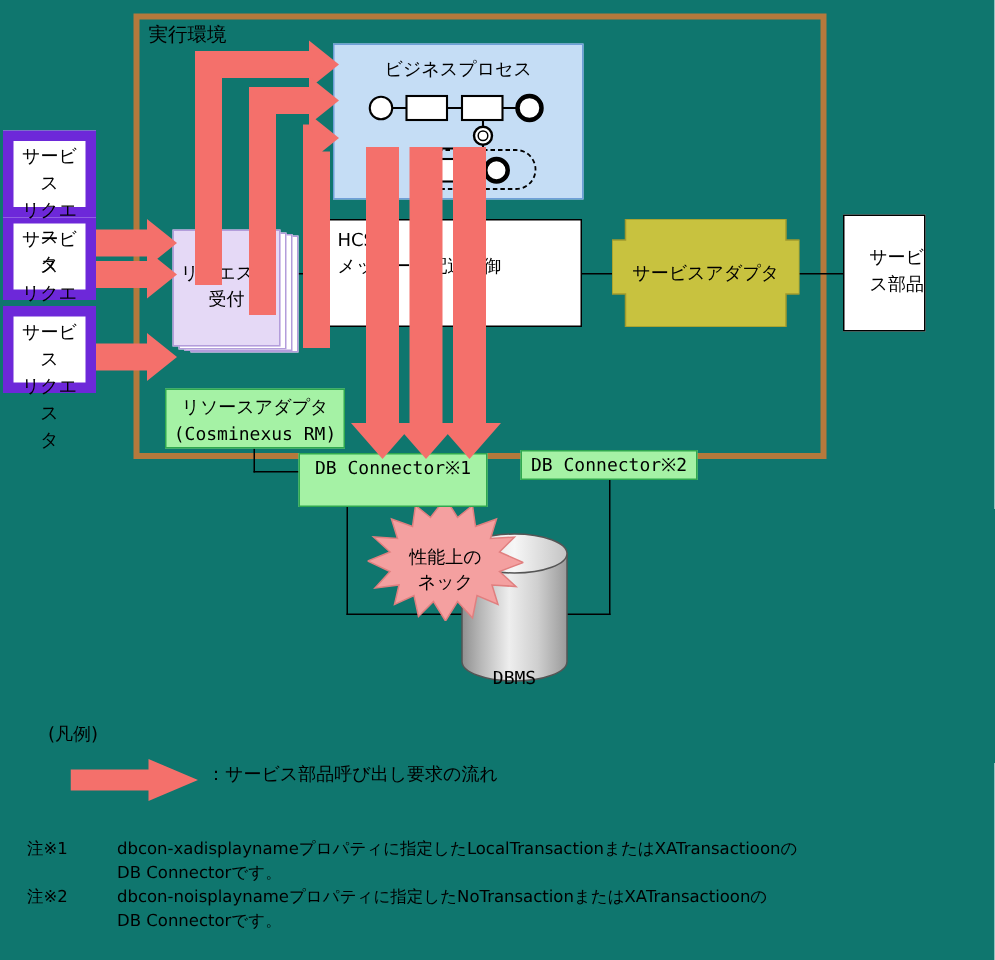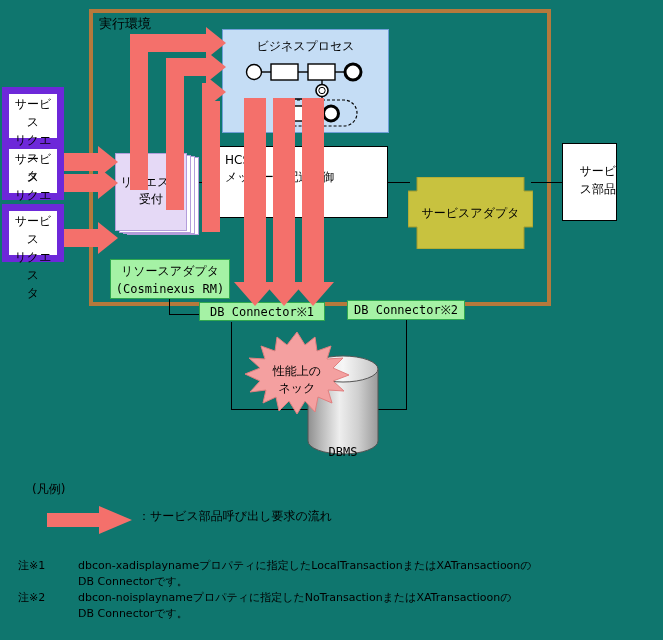--- a/index.html
+++ b/index.html
@@ -100,21 +100,20 @@
     padding: 5px 0 0 6px;
     z-index: 4;
   }
   #hcsc span { display: block; }
 
   
   #svc-adapter {
     left: 408px; top: 146px;
     width: 125px; height: 84px;
     z-index: 4;
-    margin-top: 31px;
   }
   #svc-adapter-label {
     position: absolute;
     left: 0; right: 0; top: 28px;
     text-align: center;
     font-size: 12px;
   }
 
   
   #svc-component {
@@ -145,21 +144,21 @@
   }
   #res-adapter {
     left: 110px; top: 259px;
     width: 120px; height: 40px;
     line-height: 18px;
     padding-top: 2px;
   }
   #res-adapter span { display: block; }
   #db-conn-1 {
     left: 199px; top: 302px;
-    width: 126px; height: 19px;
+    width: 126px; height: 36px;
     line-height: 18px;
   }
   #db-conn-2 {
     left: 347px; top: 300px;
     width: 118px; height: 20px;
     line-height: 18px;
   }
 
   
   .line-h { background: #000000; height: 1px; z-index: 2; }

